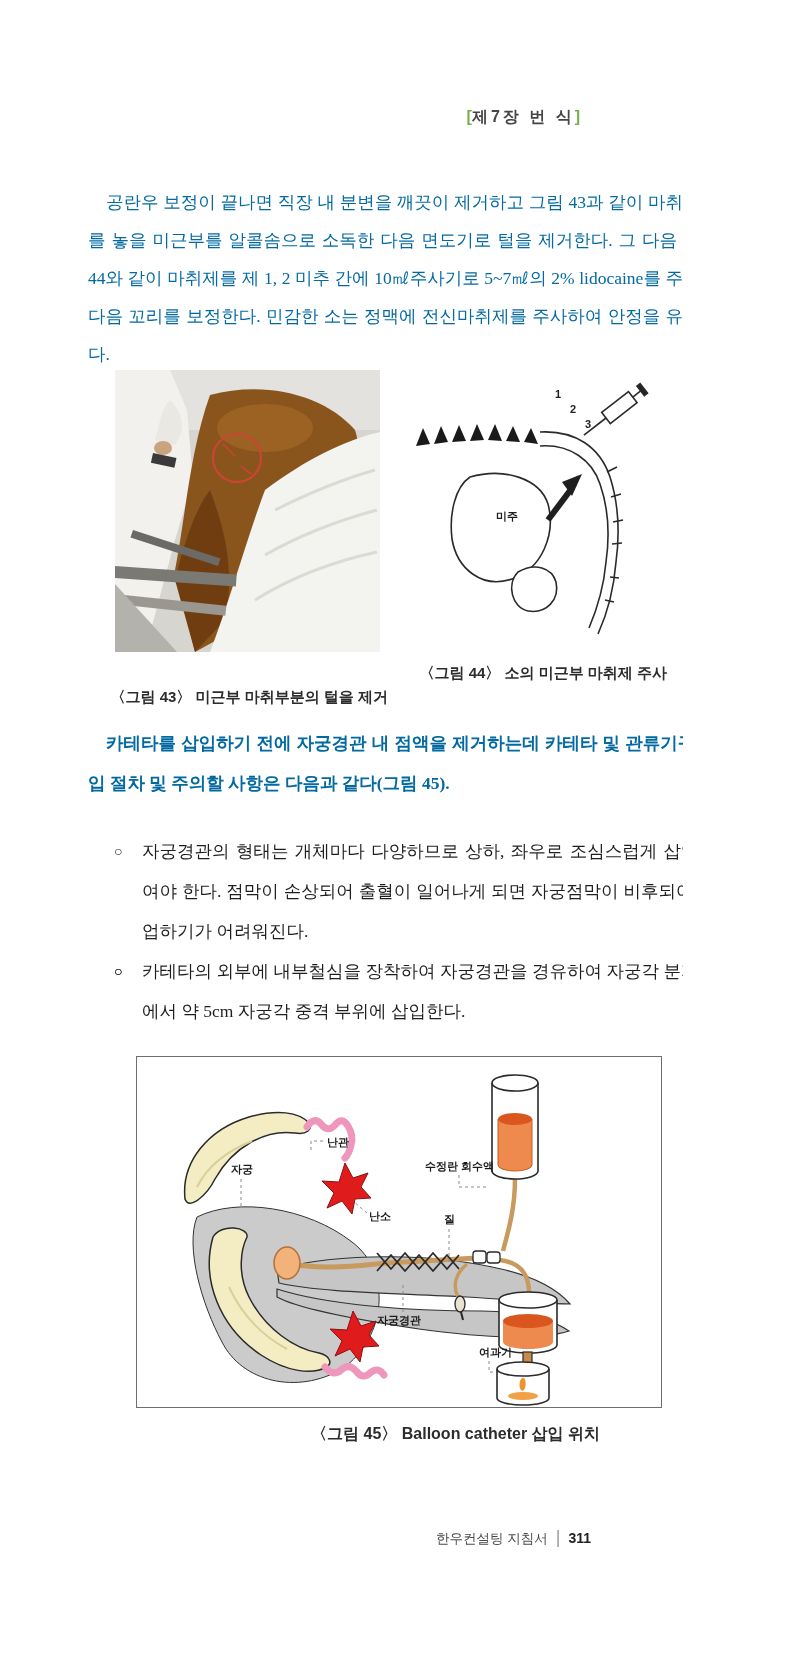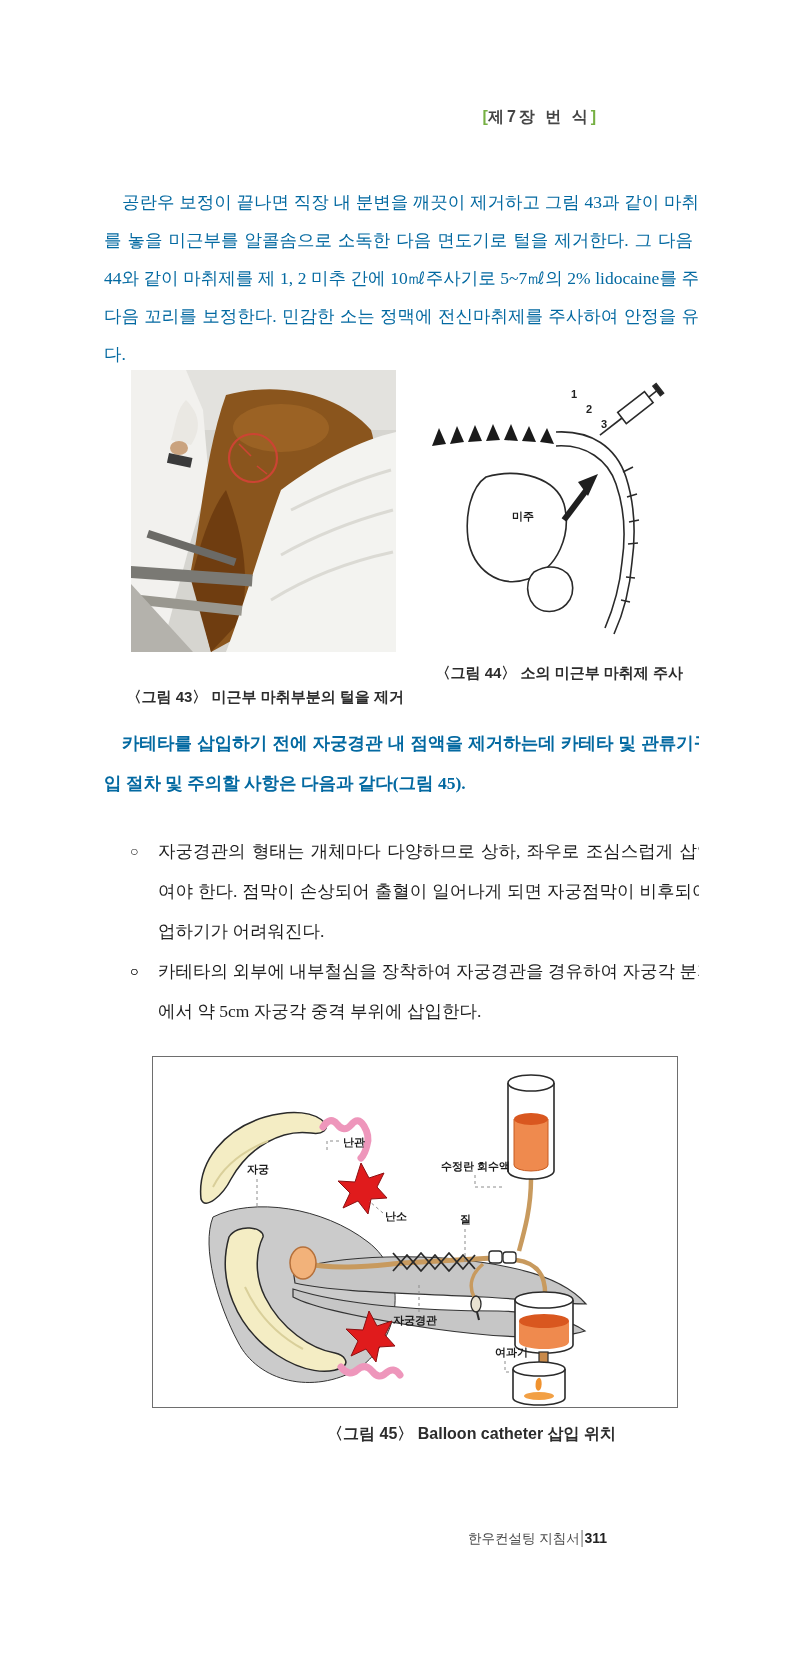--- a/index.html
+++ b/index.html
@@ -1,18 +1,18 @@
 <!DOCTYPE html>
 <html><head>
 <meta charset="utf-8">
 <style>
   html,body { margin:0; padding:0; background:#ffffff; }
   .page {
     position:relative; width:683px; height:1657px; background:#ffffff;
-    font-family:"Liberation Serif", serif; color:#1e1e1e; overflow:hidden;margin-left:16px;
+    font-family:"Liberation Serif", serif; color:#1e1e1e; overflow:hidden;
   }
   
   .chapter-header {
     position:absolute; top:107px; left:0; right:103px; text-align:right;
     font-family:"Liberation Sans", sans-serif; font-weight:bold; font-size:16px;
     letter-spacing:3px; color:#454545;
   }
   .chapter-header .bracket { color:#76b043; font-weight:800; letter-spacing:0; }
   
   .para {
@@ -37,21 +37,21 @@
   }
   #cap43 { left:108px; top:688px; width:280px; }
   #cap44 { left:393px; top:664px; width:274px; }
   #fig45 {
     position:absolute; left:136px; top:1056px; width:526px; height:352px;
     border:1px solid #6e6e6e; background:#fff; box-sizing:border-box;
   }
   #cap45 { left:200px; top:1424px; width:400px; font-size:16px; }
   
   .footer {
-    position:absolute; top:1527px; right:92px; display:flex; align-items:baseline; gap:0;
+    position:absolute; top:1527px; right:92px; display:flex; align-items:baseline; gap:8px;
     font-family:"Liberation Sans", sans-serif;
   }
   .footer .book  { font-size:13.5px; color:#4a4a4a; }
   .footer .divider { font-size:18px; color:#9a9a9a; }
   .footer .pagenum { font-size:14px; font-weight:bold; color:#222222; }
   
   .svg-label { font-family:"Liberation Sans", sans-serif; font-size:11px; font-weight:bold; fill:#1b1b1b; }
   .svg-num   { font-family:"Liberation Sans", sans-serif; font-size:11px; font-weight:bold; fill:#222222; }
   .dash { fill:none; stroke:#8c8c8c; stroke-width:1; stroke-dasharray:3,3; }
 </style>

